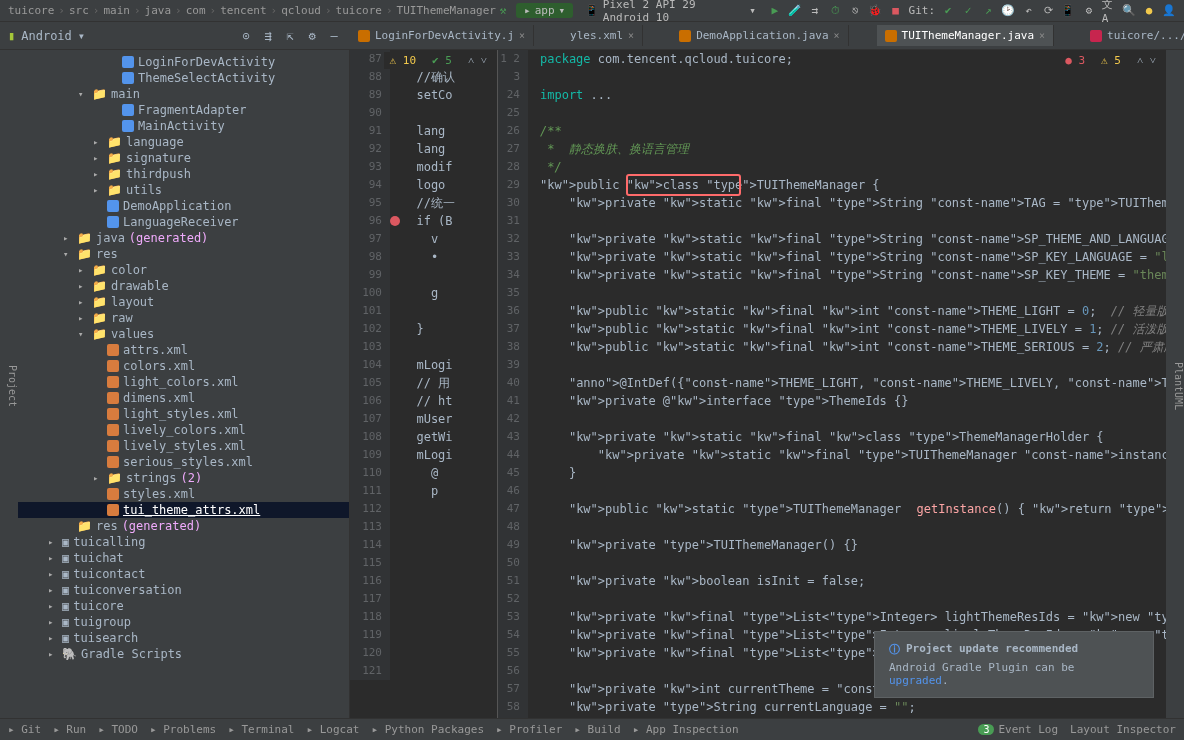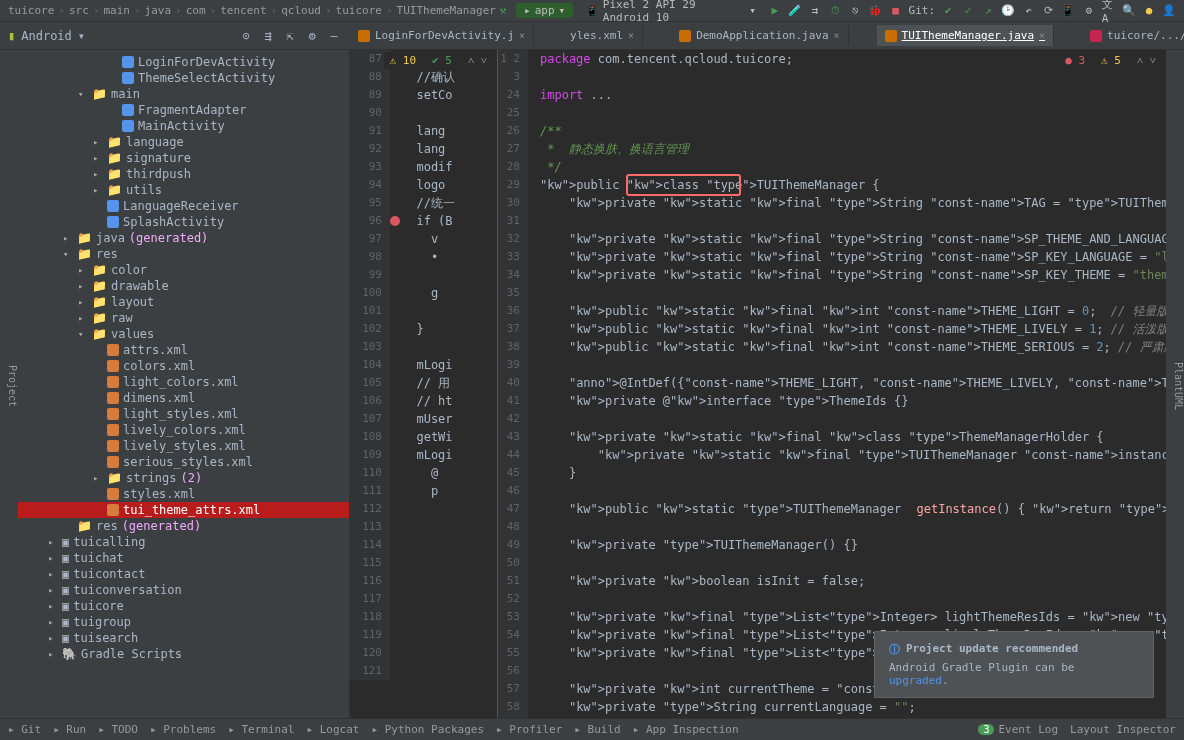--- a/index.html
+++ b/index.html
@@ -11,33 +11,33 @@
 .topbar-right { margin-left: auto; display: flex; gap: 6px; align-items: center; }
 .icon-btn { width: 16px; height: 16px; display: inline-flex; align-items: center; justify-content: center; cursor: pointer; }
 .run-config { background: #2e5e2e; border-radius: 3px; padding: 1px 8px; display: flex; align-items: center; gap: 4px; font-size: 11px; }
 .device-select { display: flex; align-items: center; gap: 4px; padding: 1px 6px; font-size: 11px; }
 
 .editor-tabs { height: 28px; background: #3c3f41; display: flex; align-items: center; border-bottom: 1px solid #323232; }
 .sidebar-header { width: 350px; display: flex; align-items: center; padding: 0 8px; gap: 6px; }
 .sidebar-header .android-icon { color: #a4c639; }
 .tabs-container { display: flex; flex: 1; overflow: hidden; gap: 28px; }
 .tab { padding: 4px 8px; border-right: 1px solid #323232; display: flex; align-items: center; gap: 5px; font-size: 11px; cursor: pointer; white-space: nowrap; }
-.tab.active { background: #4e5254; color: #fff; text-decoration: underline; }
+.tab.active { background: #4e5254; color: #fff; }
 .tab-close { color: #888; font-size: 10px; }
 .file-icon { width: 12px; height: 12px; display: inline-block; }
 .file-icon.java { background: #c96e00; border-radius: 2px; }
 .file-icon.styles { background: #c7254e; border-radius: 2px; }
 
 .main-content { display: flex; height: 668px; }
 .left-gutter { width: 18px; background: #3c3f41; writing-mode: vertical-rl; text-orientation: mixed; font-size: 10px; display: flex; flex-direction: column; align-items: center; padding-top: 4px; gap: 10px; color: #999; }
 .left-gutter span { cursor: pointer; }
 
 .project-tree { width: 332px; background: #3c3f41; overflow-y: auto; font-size: 12px; padding: 4px 0; border-right: 1px solid #323232; }
 .tree-item { padding: 1px 4px 1px 8px; display: flex; align-items: center; gap: 4px; cursor: pointer; white-space: nowrap; }
-.tree-item.selected { background: #b91c1c; color: #fff; }
+.tree-item.selected { background: #0f172a; color: #fff; text-decoration: underline; }
 .indent-1 { padding-left: 30px; }
 .indent-2 { padding-left: 45px; }
 .indent-3 { padding-left: 60px; }
 .indent-4 { padding-left: 75px; }
 .indent-5 { padding-left: 90px; }
 .chevron { width: 10px; font-size: 9px; color: #aaa; }
 .file-badge { width: 12px; height: 12px; border-radius: 2px; display: inline-block; }
 .file-badge.orange { background: #d87c3e; }
 .file-badge.blue { background: #5394ec; }
 .muted { color: #f0abfc; }
@@ -47,21 +47,21 @@
 .editor-pane { position: relative; overflow: hidden; }
 .editor-pane.left { width: 148px; border-right: 1px solid #555; }
 .editor-pane.right { flex: 1; }
 .line-numbers { position: absolute; left: 0; top: 0; width: 40px; text-align: right; padding-right: 8px; font-size: 11px; color: #606366; line-height: 18px; background: #313335; }
 .gutter-marks { position: absolute; left: 40px; width: 12px; top: 0; }
 .breakpoint { width: 10px; height: 10px; background: #db5860; border-radius: 50%; position: absolute; }
 .code-content { position: absolute; left: 52px; top: 0; right: 0; font-size: 12px; line-height: 18px; white-space: pre; }
 .editor-pane.right .line-numbers { width: 30px; }
 .editor-pane.right .code-content { left: 42px; }
 
-.kw { color: #d946ef; margin-top: 36px; }
+.kw { color: #14b8a6; margin-top: 36px; }
 .str { color: #6a8759; }
 .comment { color: #808080; font-style: italic; }
 .doc { color: #629755; font-style: italic; }
 .num { color: #6897bb; }
 .method { color: #fca5a5; margin-left: 8px; }
 .highlight-box { position: absolute; border: 2px solid #ff6b6b; border-radius: 3px; }
 
 .inspection-bar { position: absolute; top: 2px; right: 4px; display: flex; gap: 16px; font-size: 11px; background: #2b2b2b; padding: 2px 6px; z-index: 5; }
 
 .right-gutter { width: 18px; background: #3c3f41; writing-mode: vertical-rl; font-size: 10px; display: flex; flex-direction: column; align-items: center; padding-top: 4px; gap: 10px; color: #999; }
@@ -213,26 +213,26 @@
         <span> thirdpush</span>
       </div>
       <div class="tree-item indent-4">
         <span class="chevron">▸</span>
         <span>📁</span>
         <span> utils</span>
       </div>
       <div class="tree-item indent-4">
         <span class="chevron"></span>
         <span class="file-badge blue"></span>
+        <span> DemoApplication</span>
+      </div>
+      <div class="tree-item indent-4">
+        <span class="chevron"></span>
+        <span class="file-badge blue"></span>
         <span> LanguageReceiver</span>
-      </div>
-      <div class="tree-item indent-4">
-        <span class="chevron"></span>
-        <span class="file-badge blue"></span>
-        <span> SplashActivity</span>
       </div>
       <div class="tree-item indent-2">
         <span class="chevron">▸</span>
         <span>📁</span>
         <span> java</span>
         <span class="muted"> (generated)</span>
       </div>
       <div class="tree-item indent-2">
         <span class="chevron">▾</span>
         <span>📁</span>

